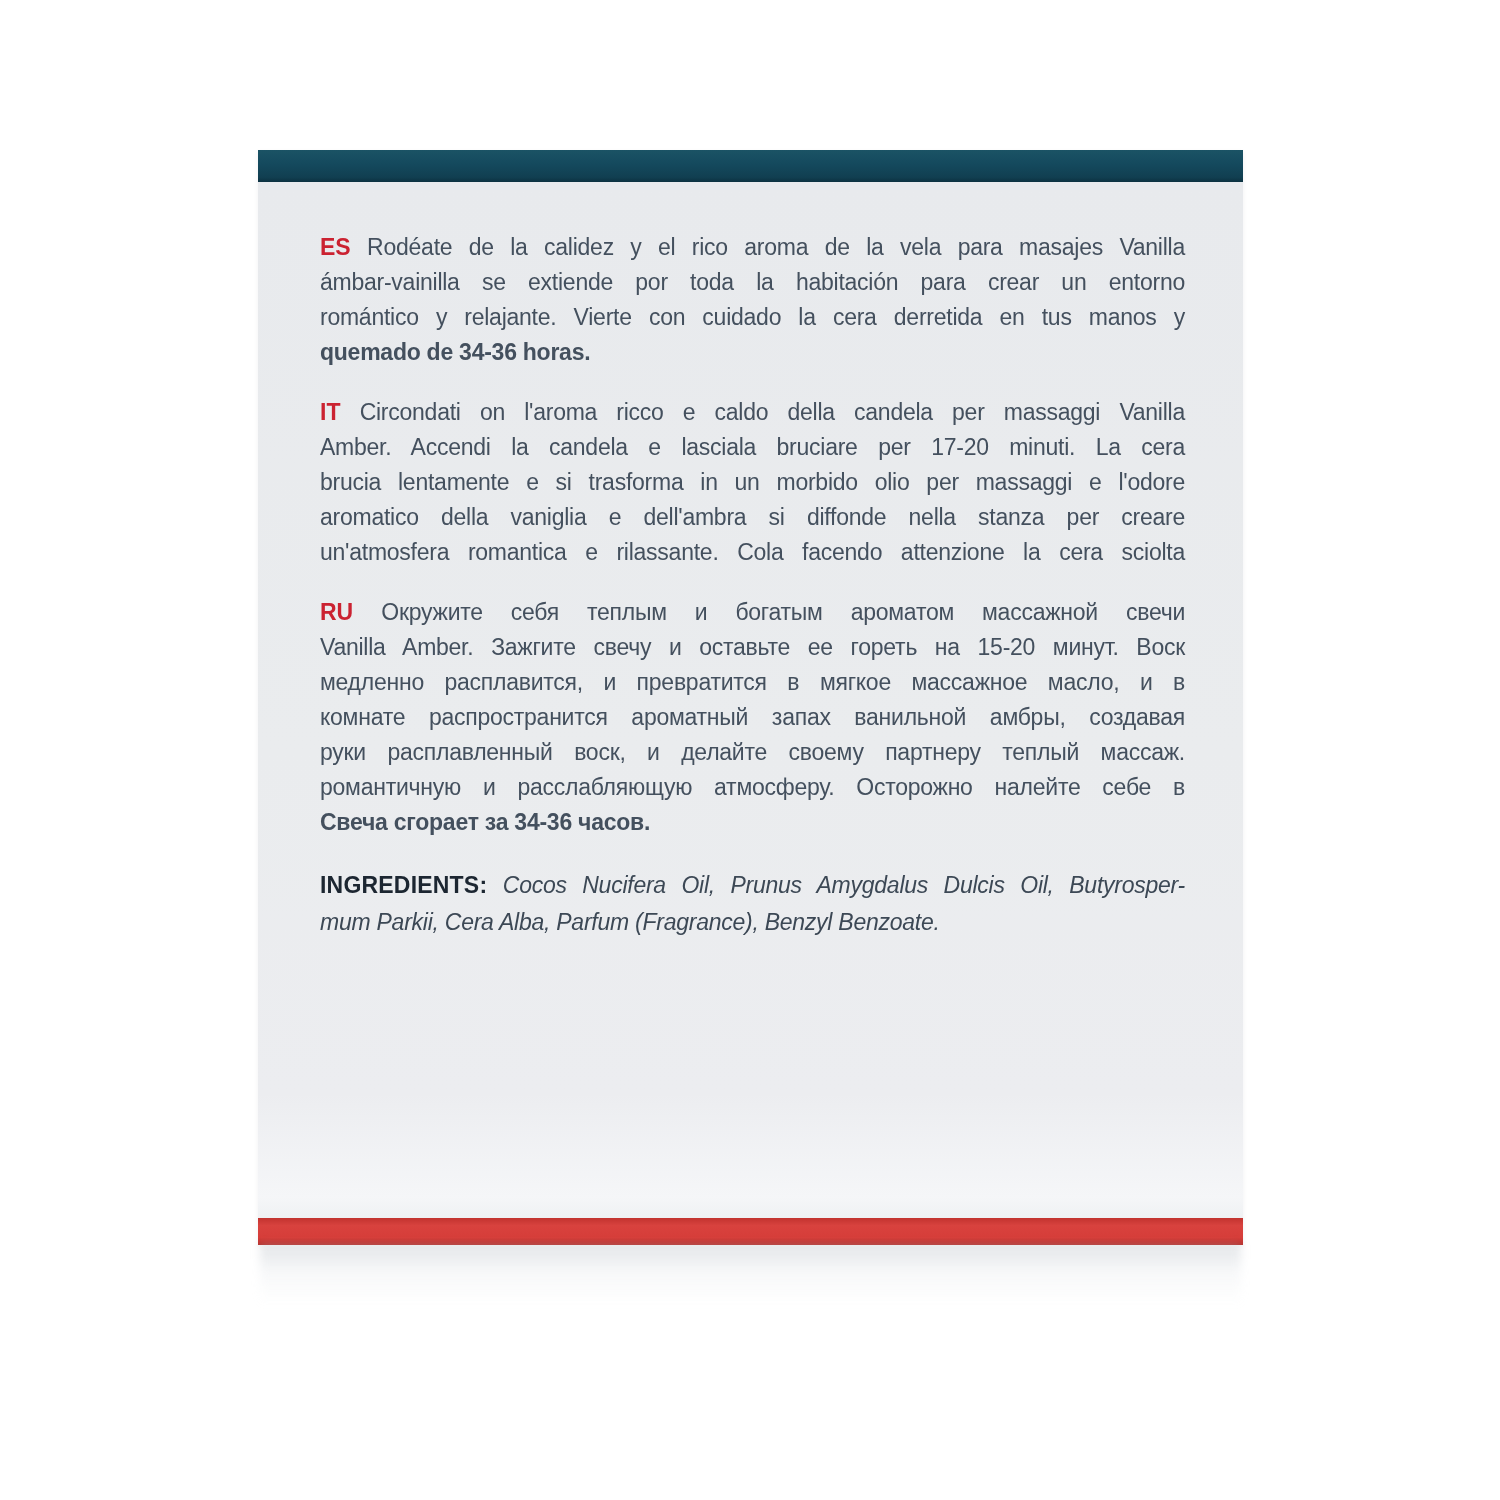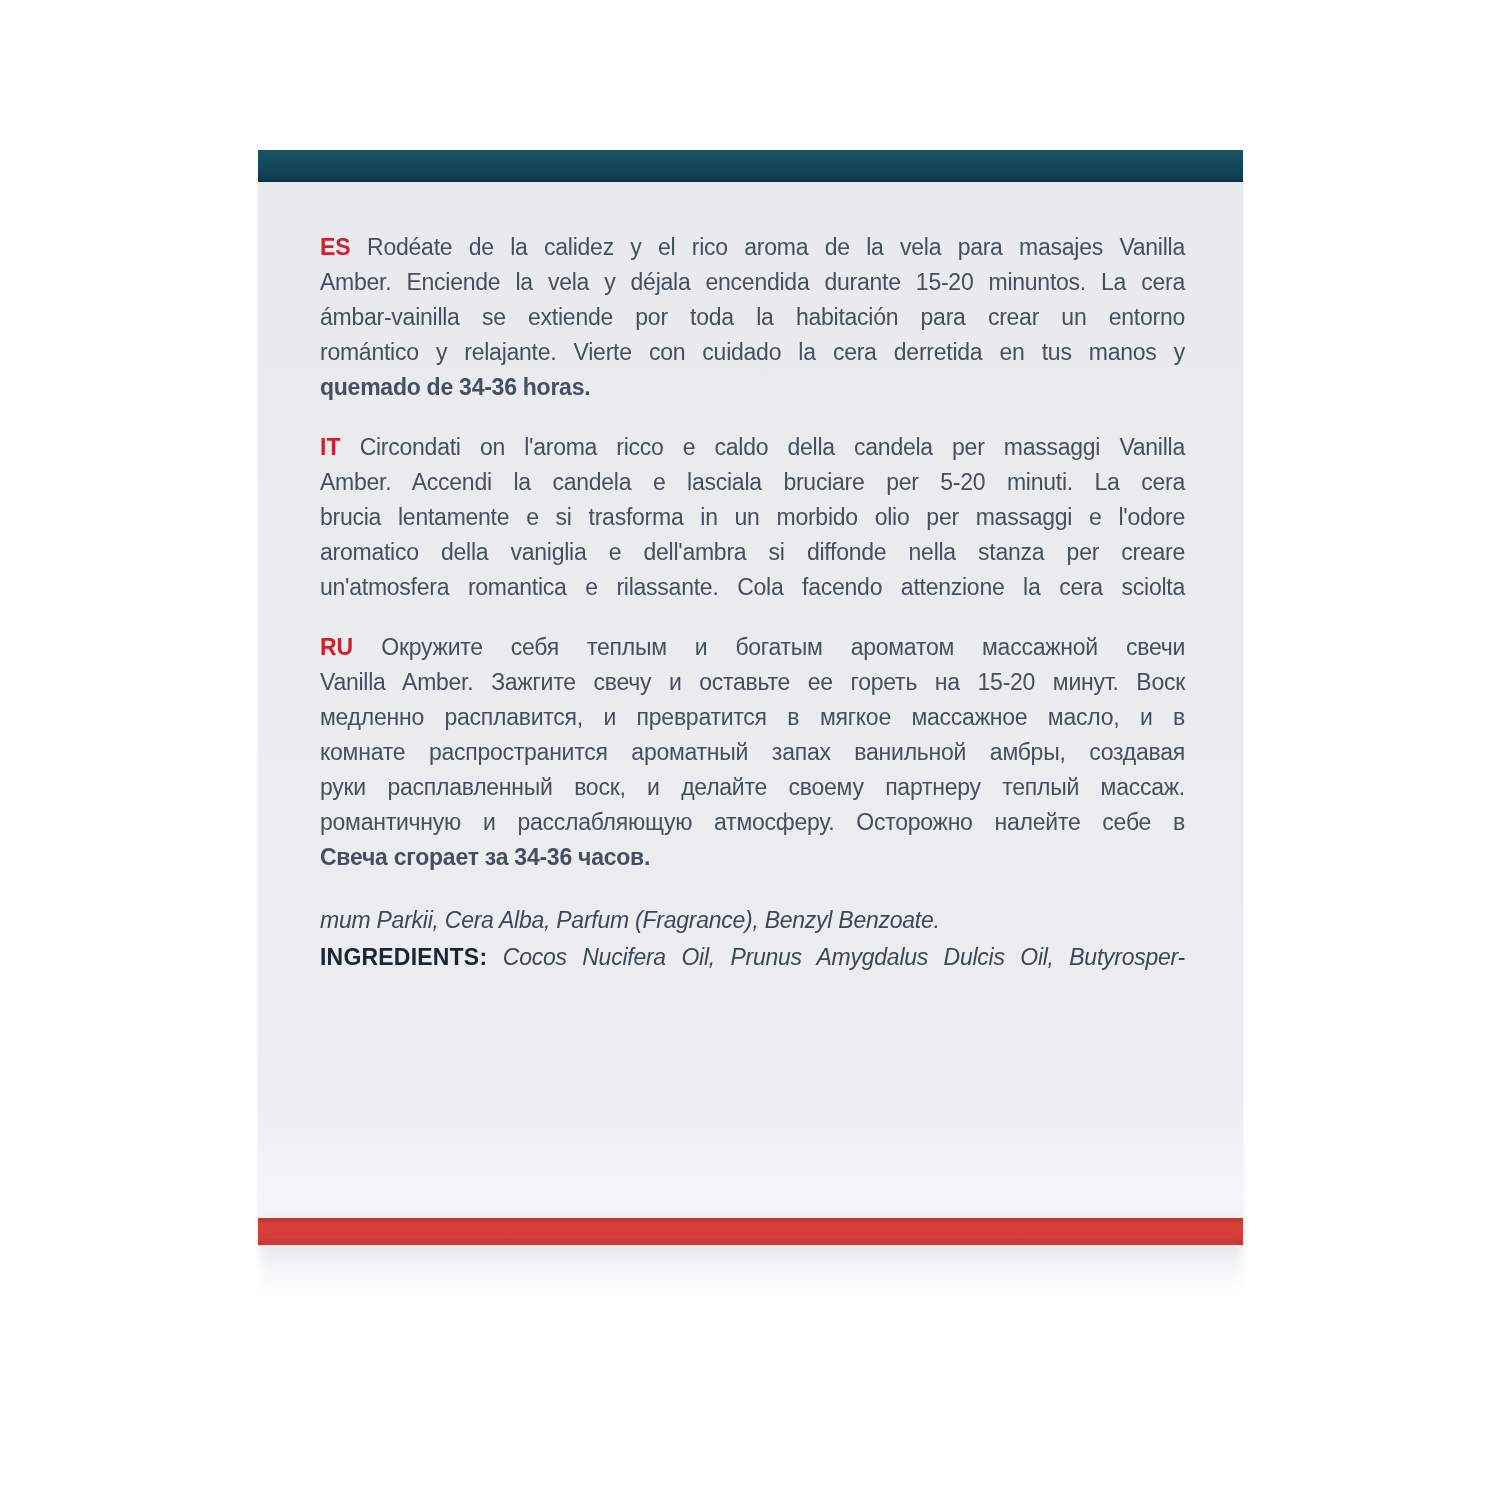--- a/index.html
+++ b/index.html
@@ -92,42 +92,41 @@
 </style>
 </head>
 <body>
 
 <div class="stage">
   <div class="label">
     <div class="bar-top"></div>
     <div class="body">
       <div class="para">
           <div class="line"><span class="tag">ES</span> Rodéate de la calidez y el rico aroma de la vela para masajes Vanilla</div>
-          <div class="line">Amber. Enciende la vela y déjala encendida durante 15-20 minuntos. La cera</div>
           <div class="line">ámbar-vainilla se extiende por toda la habitación para crear un entorno</div>
           <div class="line">romántico y relajante. Vierte con cuidado la cera derretida en tus manos y</div>
           <div class="line last">quemado de 34-36 horas.</div>
         </div>
       <div class="para">
           <div class="line"><span class="tag">IT</span> Circondati on l'aroma ricco e caldo della candela per massaggi Vanilla</div>
-          <div class="line">Amber. Accendi la candela e lasciala bruciare per 5-20 minuti. La cera</div>
+          <div class="line">Amber. Accendi la candela e lasciala bruciare per 17-20 minuti. La cera</div>
           <div class="line">brucia lentamente e si trasforma in un morbido olio per massaggi e l'odore</div>
           <div class="line">aromatico della vaniglia e dell'ambra si diffonde nella stanza per creare</div>
           <div class="line">un'atmosfera romantica e rilassante. Cola facendo attenzione la cera sciolta</div>
         </div>
       <div class="para">
           <div class="line"><span class="tag">RU</span> Окружите себя теплым и богатым ароматом массажной свечи</div>
           <div class="line">Vanilla Amber. Зажгите свечу и оставьте ее гореть на 15-20 минут. Воск</div>
           <div class="line">медленно расплавится, и превратится в мягкое массажное масло, и в</div>
           <div class="line">комнате распространится ароматный запах ванильной амбры, создавая</div>
           <div class="line">руки расплавленный воск, и делайте своему партнеру теплый массаж.</div>
           <div class="line">романтичную и расслабляющую атмосферу. Осторожно налейте себе в</div>
           <div class="line last">Свеча сгорает за 34-36 часов.</div>
         </div>
       <div class="ingredients">
+          <div class="ing-line"><span class="ing-head">INGREDIENTS:</span><span class="ing-text"> Cocos Nucifera Oil, Prunus Amygdalus Dulcis Oil, Butyrosper-</span></div>
           <div class="ing-line last"><span class="ing-text">mum Parkii, Cera Alba, Parfum (Fragrance), Benzyl Benzoate.</span></div>
-          <div class="ing-line"><span class="ing-head">INGREDIENTS:</span><span class="ing-text"> Cocos Nucifera Oil, Prunus Amygdalus Dulcis Oil, Butyrosper-</span></div>
         </div>
     </div>
     <div class="bar-bottom"></div>
     <div class="reflection"></div>
   </div>
 </div>
 
 </body></html>

